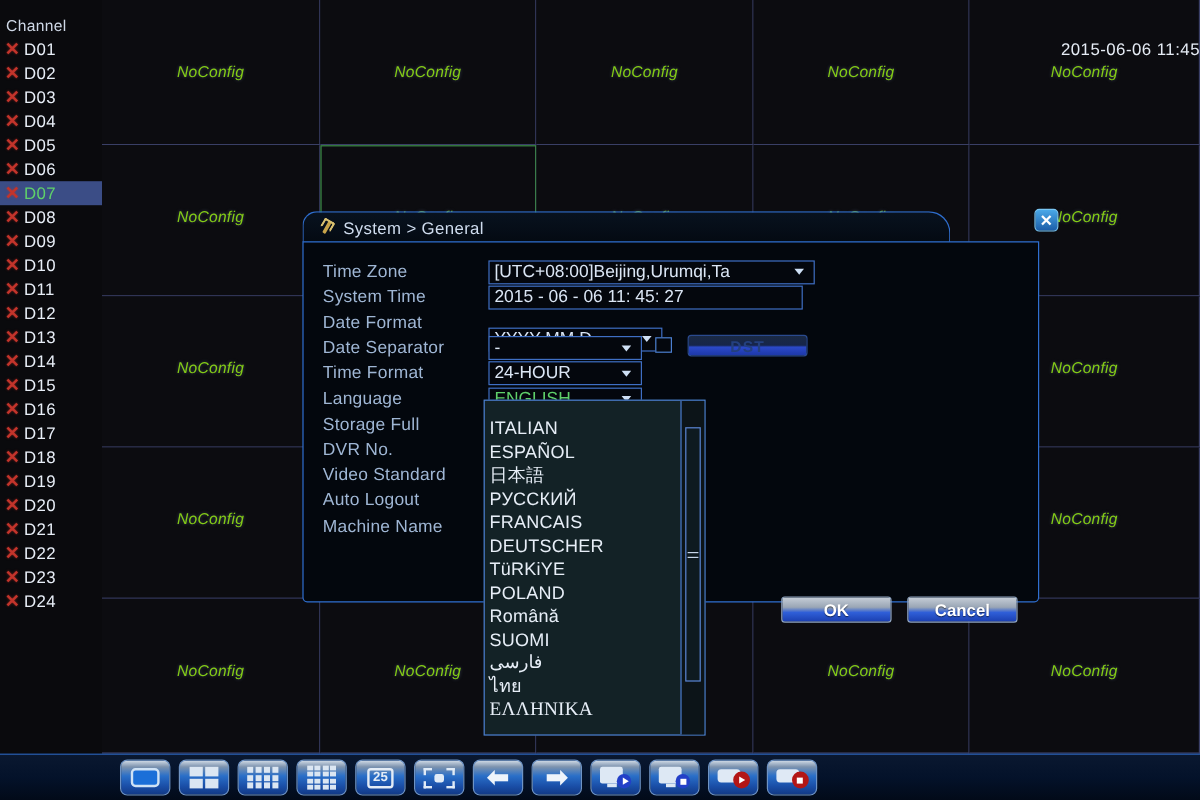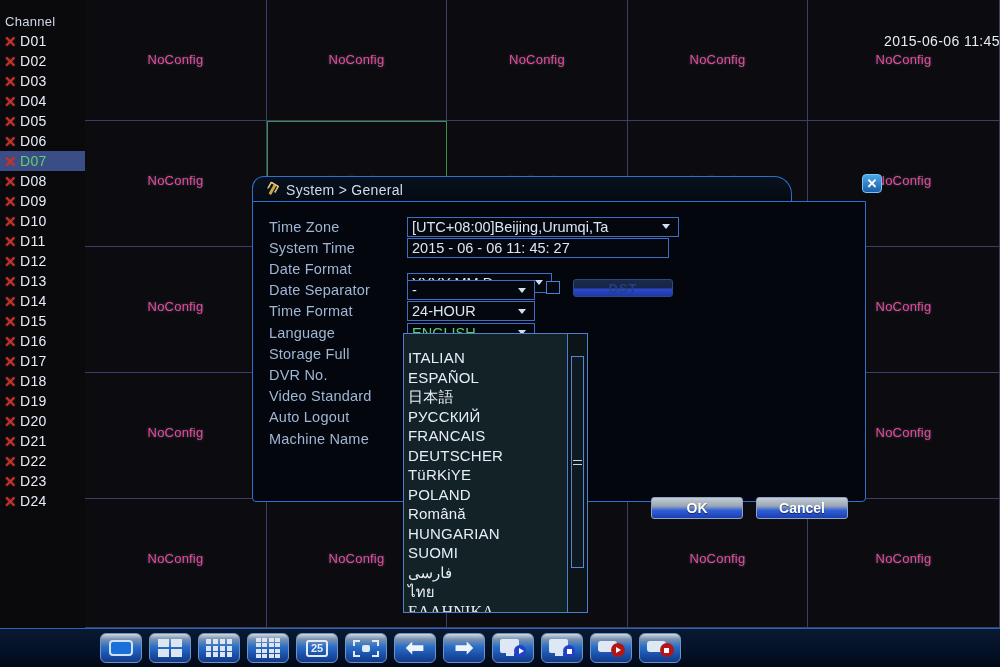--- a/index.html
+++ b/index.html
@@ -21,25 +21,26 @@
     position: absolute; left: 85px; top: 0; width: 915px; height: 628px;
   }
   .wall-cell {
     position: absolute;
     border-right: 1px solid #3a3f66;
     border-bottom: 1px solid #3a3f66;
     background: #0c0c10;
     display: flex; align-items: flex-start; justify-content: center;
   }
   .wall-label {
-    color: #ec4899;
+    color: #84cc16;
     font-size: 13px;
     margin-top: 52px;
     letter-spacing: 0.2px;
     text-shadow: 0 0 3px rgba(160,190,230,.35);
+    font-style: italic;
   }
   .wall-cell.sel { outline: 1px solid #3e8f48; outline-offset: -1px; }
 
   
   #channel-panel {
     position: absolute; left: 0; top: 0; width: 85px; height: 628px;
     background: #0a0a0d;
     padding-top: 14px;
   }
   #channel-title {
@@ -510,21 +511,20 @@
     <div id="lang-list">
         <div class="lang-item">ITALIAN</div>
         <div class="lang-item">ESPAÑOL</div>
         <div class="lang-item">日本語</div>
         <div class="lang-item">РУССКИЙ</div>
         <div class="lang-item">FRANCAIS</div>
         <div class="lang-item">DEUTSCHER</div>
         <div class="lang-item">TüRKiYE</div>
         <div class="lang-item">POLAND</div>
         <div class="lang-item">Română</div>
-        <div class="lang-item">HUNGARIAN</div>
         <div class="lang-item">SUOMI</div>
         <div class="lang-item">فارسی</div>
         <div class="lang-item">ไทย</div>
         <div class="lang-item serif">ΕΛΛΗΝΙΚΑ</div>
       </div>
     <div id="lang-scrollbar">
       <div id="lang-thumb"></div>
     </div>
   </div>
 

